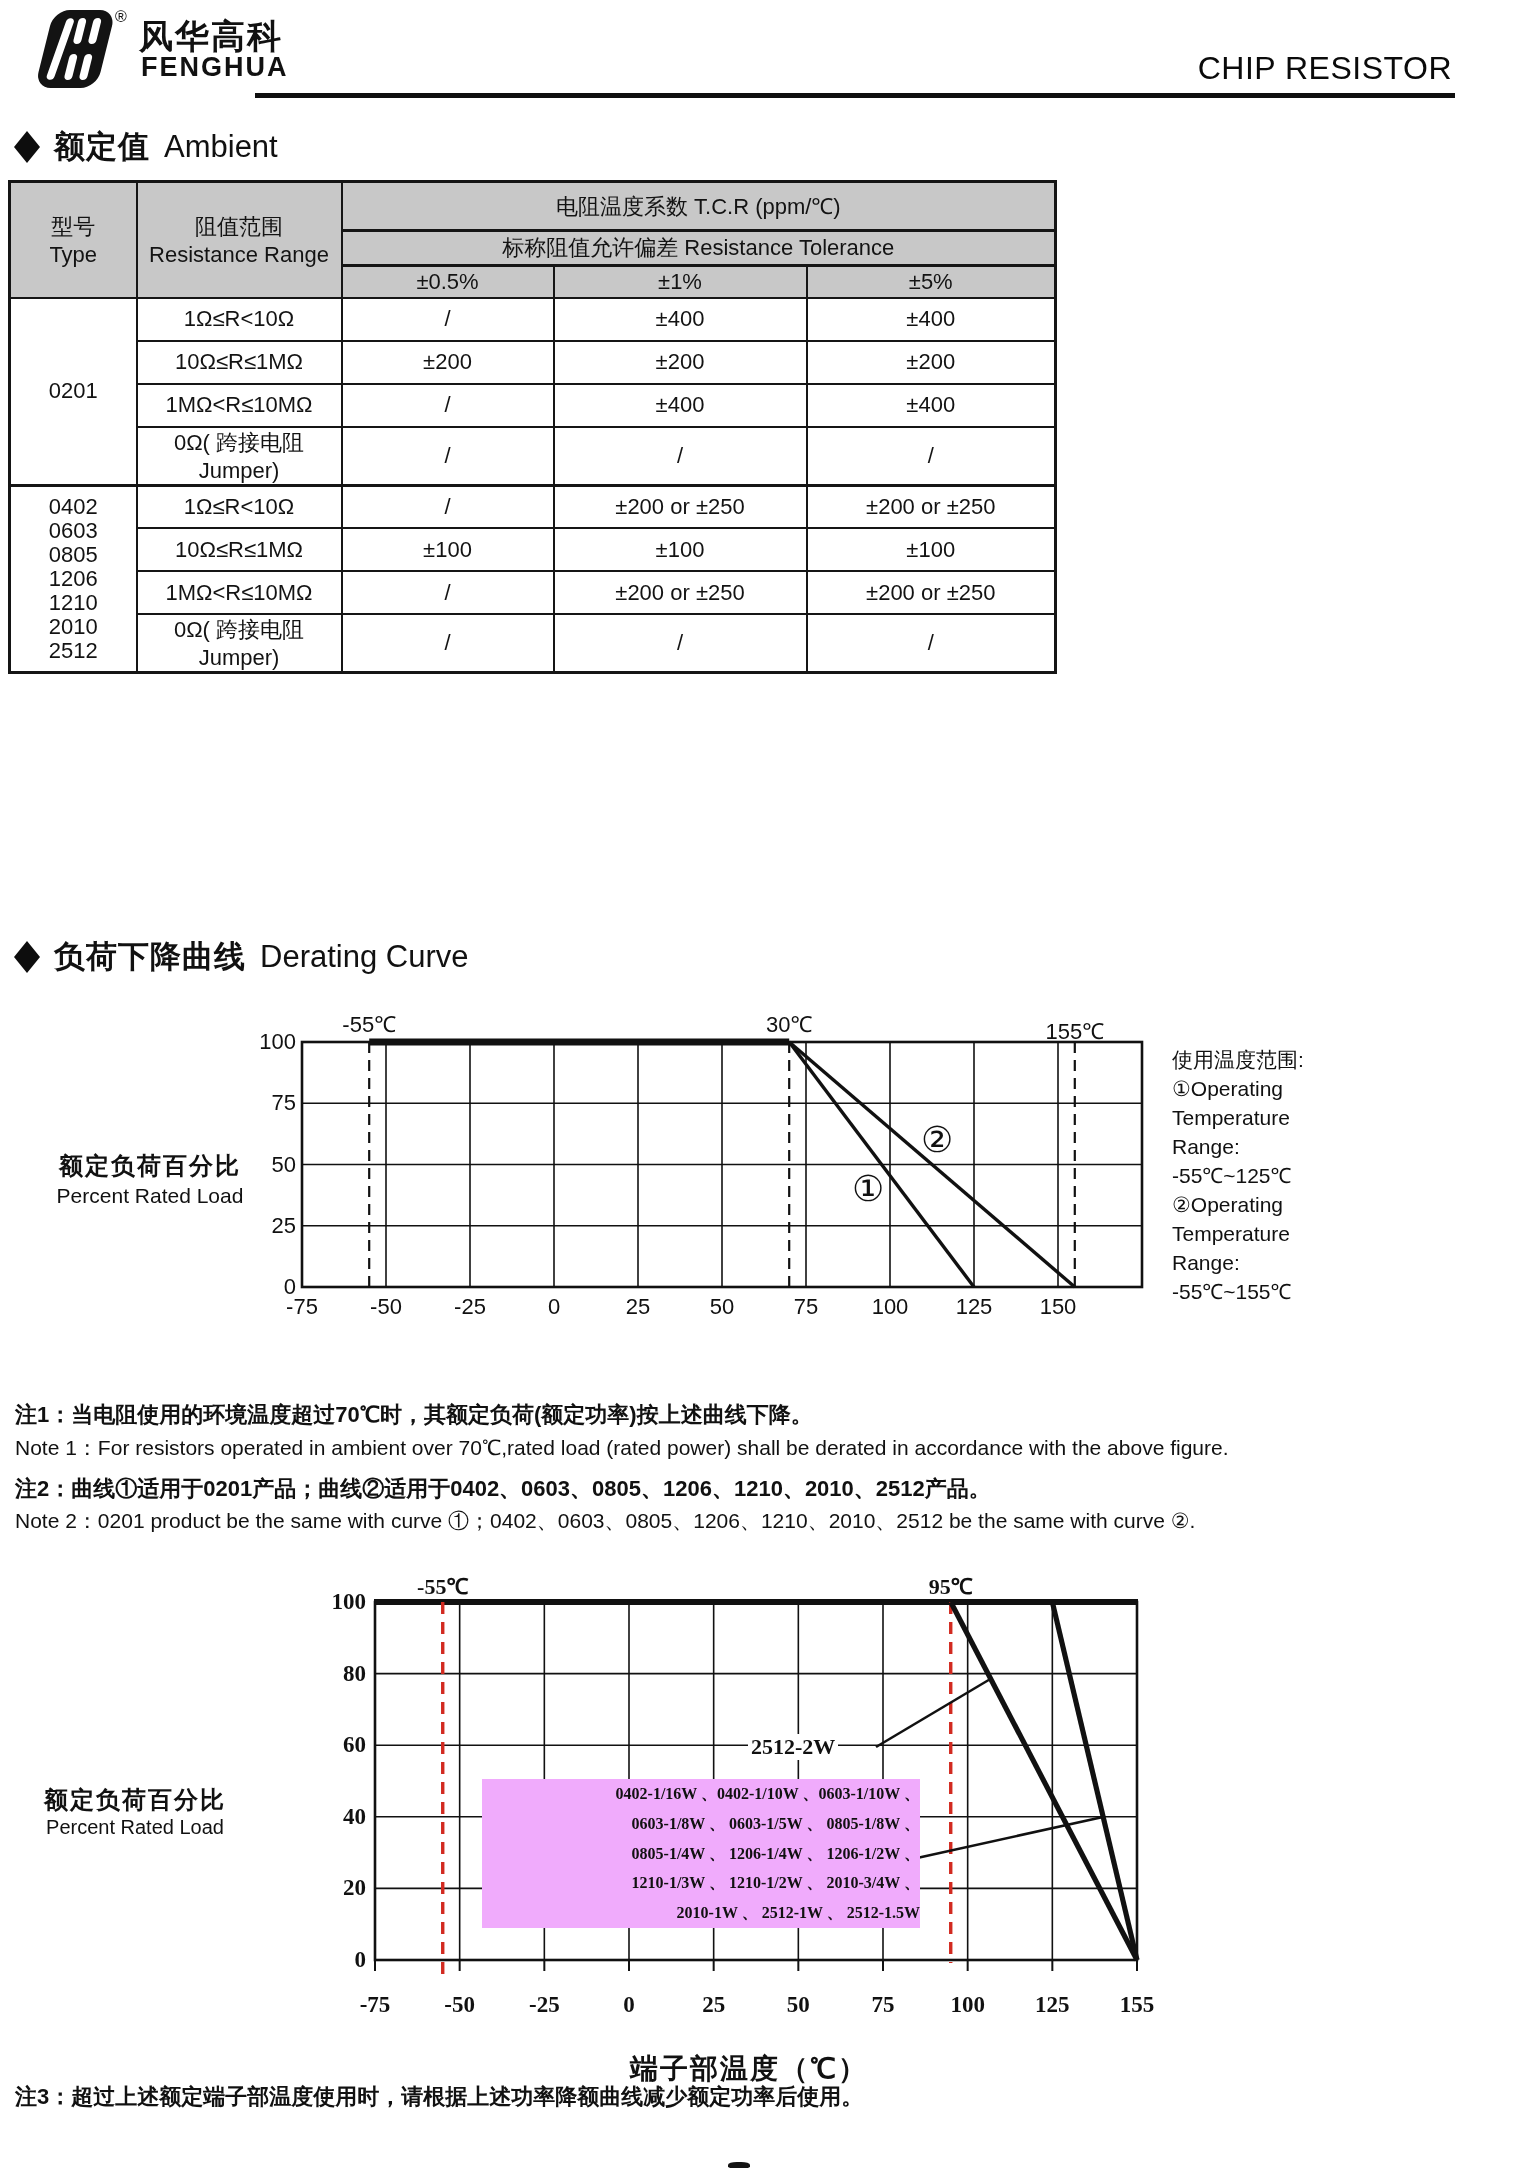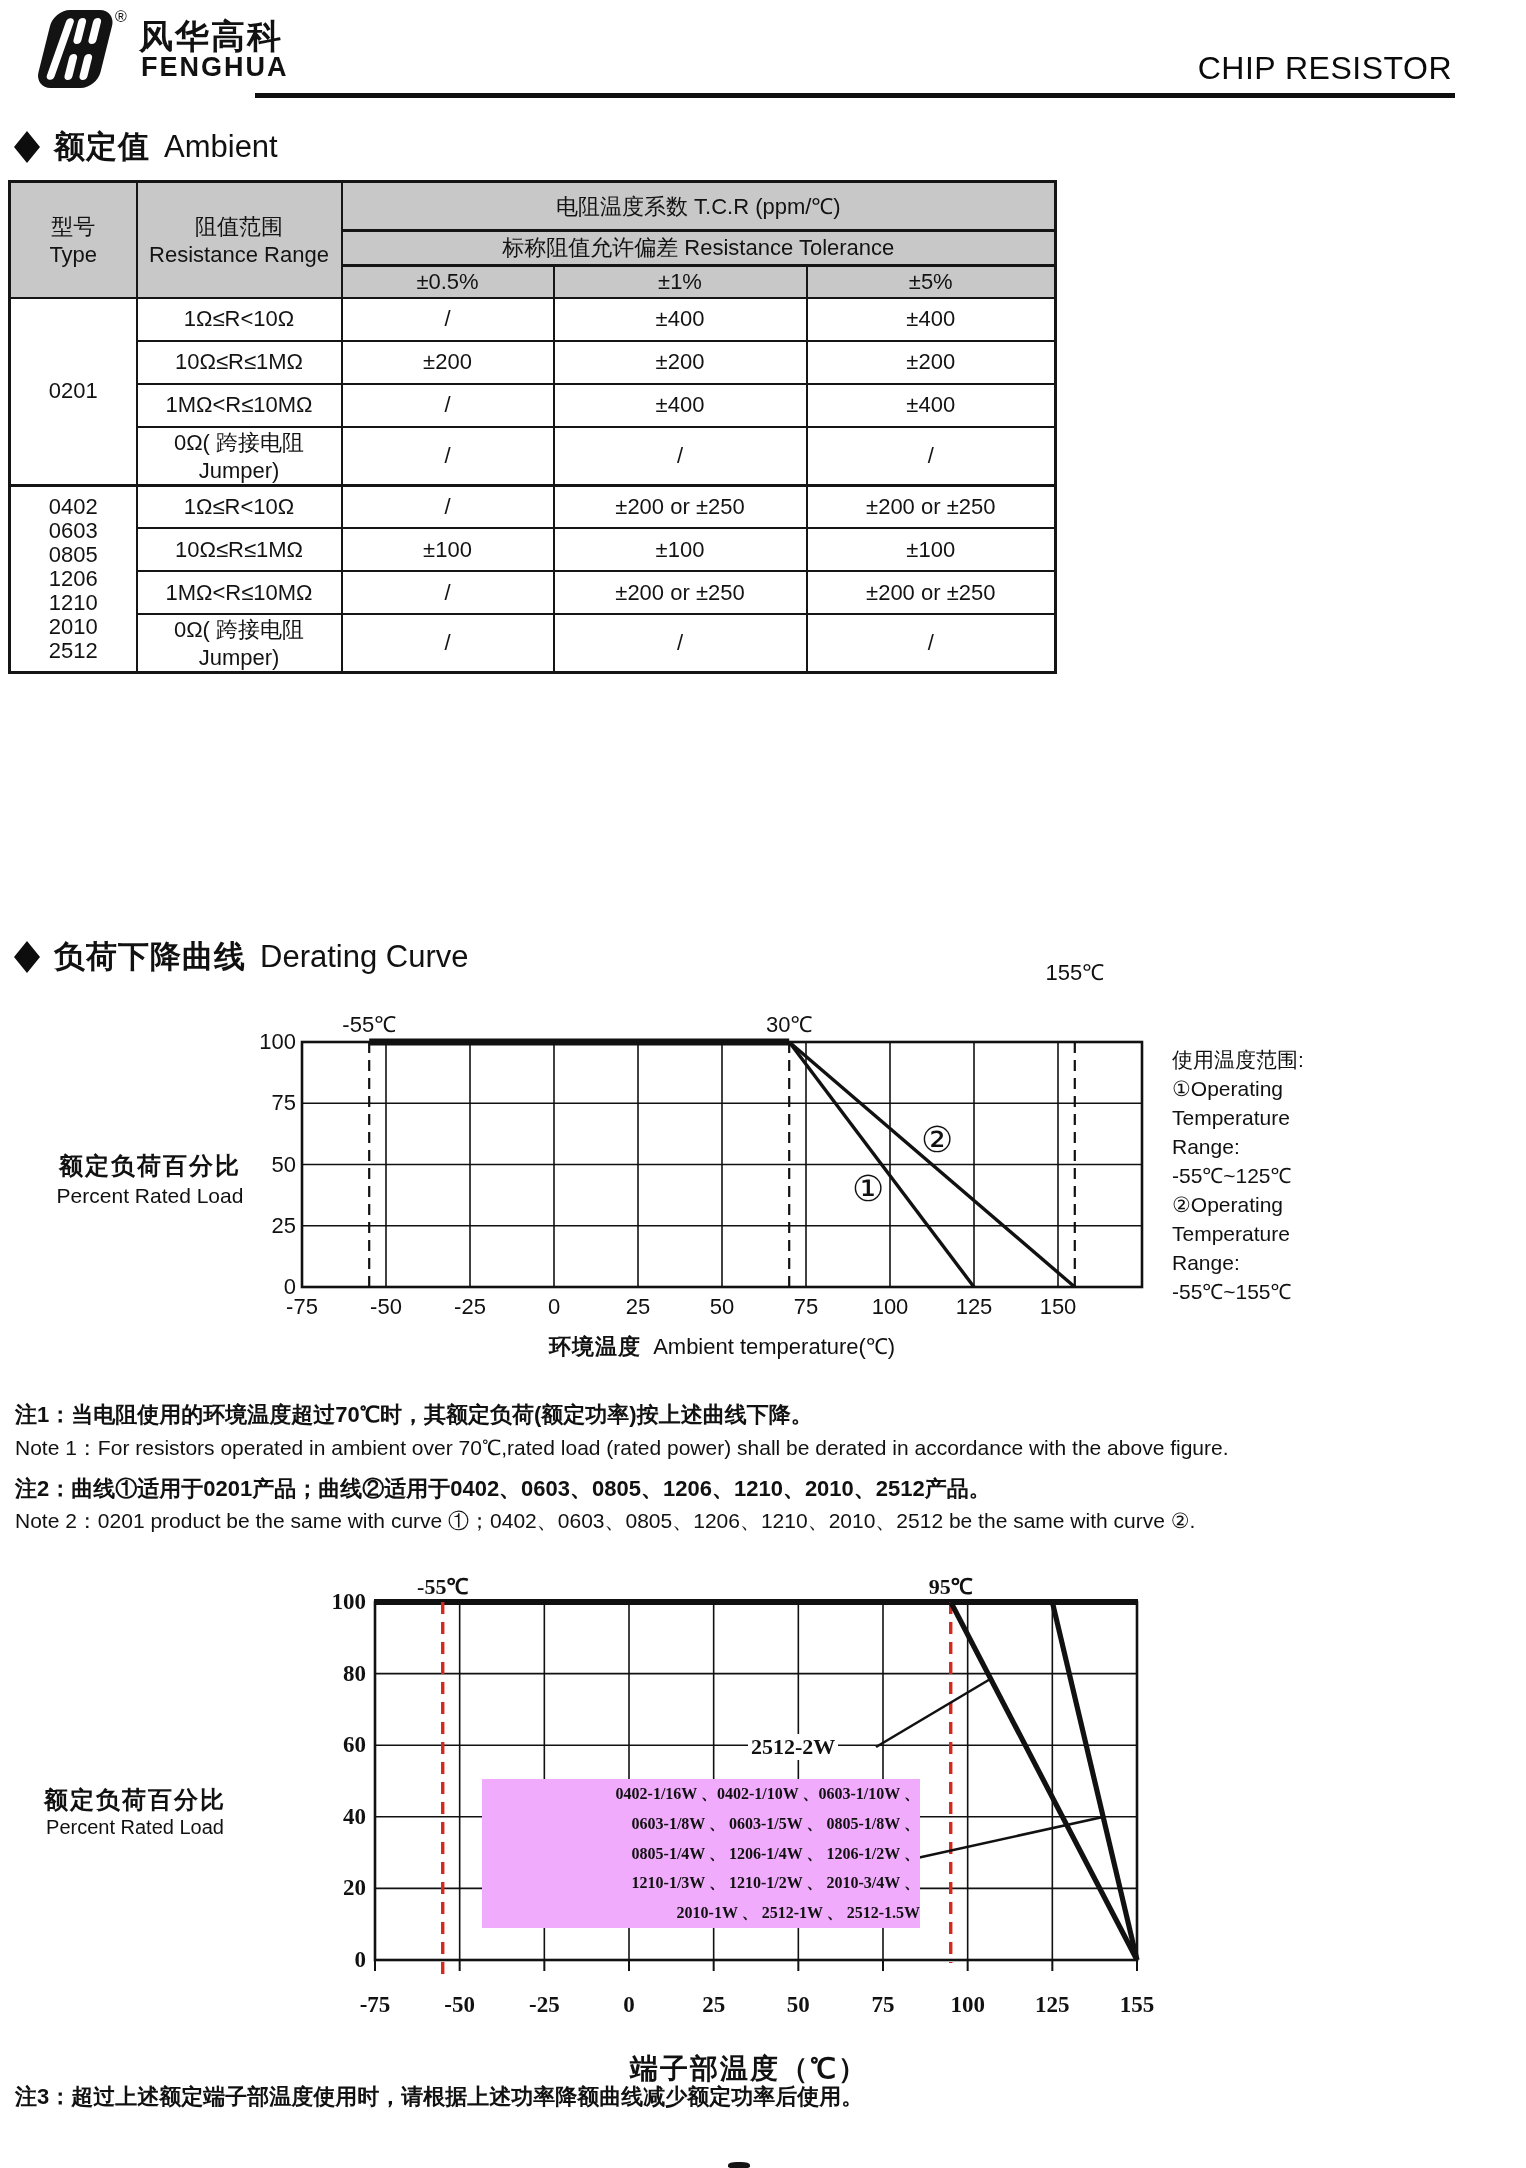--- a/index.html
+++ b/index.html
@@ -236,23 +236,20 @@
       <line x1="883" y1="1960" x2="883" y2="1971" stroke="#111" stroke-width="2"></line>
       <line x1="967.6666666666667" y1="1960" x2="967.6666666666667" y2="1971" stroke="#111" stroke-width="2"></line>
       <line x1="1052.3333333333335" y1="1960" x2="1052.3333333333335" y2="1971" stroke="#111" stroke-width="2"></line>
       <line x1="1137" y1="1960" x2="1137" y2="1971" stroke="#111" stroke-width="2"></line>
       <line x1="876" y1="1747" x2="992" y2="1678" stroke="#111" stroke-width="2.6"></line>
       <line x1="908" y1="1860" x2="1103" y2="1817" stroke="#111" stroke-width="2.6"></line>
     </svg>
 
   <div class="c1-ylab-zh">额定负荷百分比</div>
   <div class="c1-ylab-en">Percent Rated Load</div>
-  <div class="c1-xtitle">
-    <b>环境温度</b>&nbsp;&nbsp;<span>Ambient temperature(℃)</span>
-  </div>
   <div class="side-note">使用温度范围:
 ①Operating
 Temperature
 Range:
 -55℃~125℃
 ②Operating
 Temperature
 Range:
 -55℃~155℃</div>
 
@@ -270,21 +267,21 @@
 1210-1/3W 、 1210-1/2W 、 2010-3/4W 、
 2010-1W 、 2512-1W 、 2512-1.5W</div>
   <div class="c2-xtitle">端子部温度（℃）</div>
 
   <div class="note-zh" style="top:2082px;">注3：超过上述额定端子部温度使用时，请根据上述功率降额曲线减少额定功率后使用。</div>
   <div class="note-en" style="top:2143px;left:146px;margin-top:40px;">reduction curve.</div>
 
   <div class="page-corner-mark"></div>
 <div class="c1t" style="left: 314.2px; top: 1008px;">-55℃</div>
     <div class="c1t" style="left: 734.2px; top: 1008px;">30℃</div>
-    <div class="c1t" style="left: 1019.8px; top: 956px; text-align: center;">155℃</div>
+    <div class="c1t" style="left: 1019.8px; top: 1015px; text-align: center;">155℃</div>
     <div class="circ-marker" style="left: 846.16px; top: 1168px;">①</div>
     <div class="circ-marker" style="left: 915.04px; top: 1119px;">②</div>
     <div class="c1x" style="left: 257px; top: 1294px;">-75</div>
     <div class="c1x" style="left: 341px; top: 1294px;">-50</div>
     <div class="c1x" style="left: 425px; top: 1294px;">-25</div>
     <div class="c1x" style="left: 509px; top: 1294px;">0</div>
     <div class="c1x" style="left: 593px; top: 1294px;">25</div>
     <div class="c1x" style="left: 677px; top: 1294px;">50</div>
     <div class="c1x" style="left: 761px; top: 1294px;">75</div>
     <div class="c1x" style="left: 845px; top: 1294px;">100</div>

